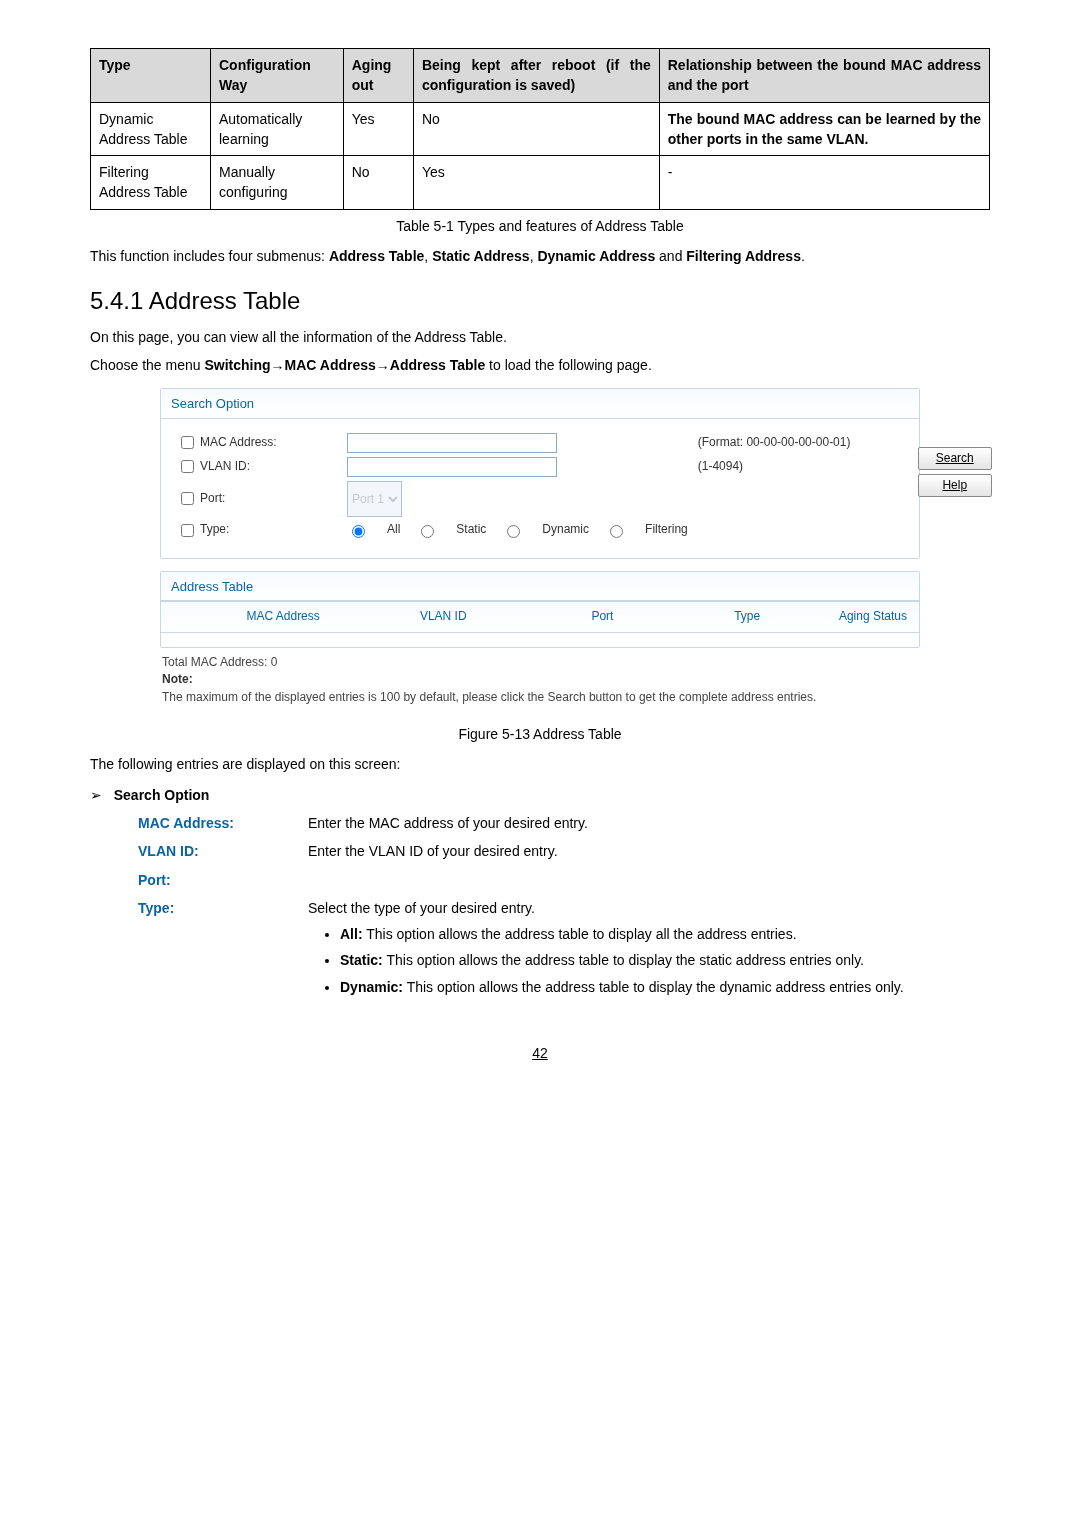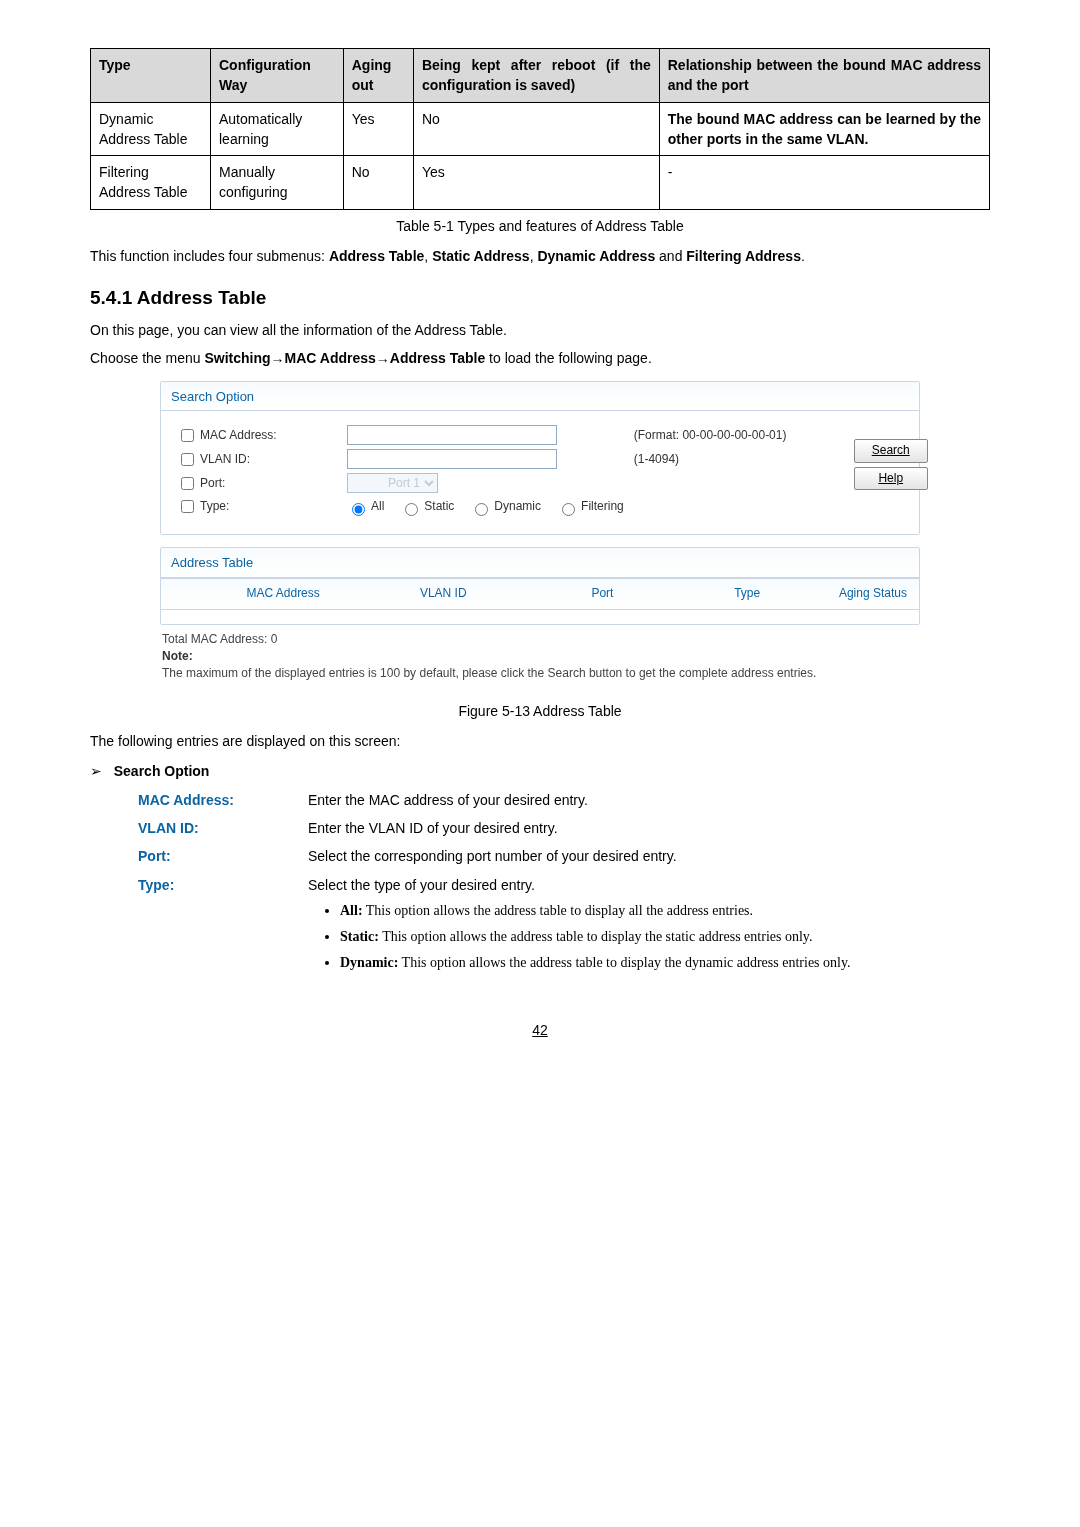--- a/index.html
+++ b/index.html
@@ -30,22 +30,22 @@
   .caption {
     text-align: center;
     margin: 6px 0 10px 0;
     font-size: 14px;
   }
   .para {
     margin: 8px 0;
     text-align: justify;
   }
   h2.section {
-    font-size: 19px;
-    font-weight: bold;
+    font-size: 24px;
+    font-weight: normal;
     margin: 18px 0 8px 0;
   }
   .panel {
     margin: 12px auto;
     width: 760px;
     font-family: Tahoma, Arial, sans-serif;
     font-size: 12px;
   }
   .panel-title {
     color: #0a64a4;
@@ -104,22 +104,22 @@
     background: linear-gradient(#ffffff, #e4e4e4);
     border-radius: 2px;
     text-decoration: underline;
     cursor: pointer;
     margin-bottom: 4px;
     font-family: Tahoma, Arial, sans-serif;
   }
   .radio-set label {
     margin-right: 10px;
     display: inline-flex;
-    align-items: flex-end;
-    gap: 3px;
+    align-items: center;
+    gap: 19px;
     color: #333;
   }
   .tbl-head {
     display: flex;
     padding: 6px 12px;
     background: linear-gradient(#f7fbfe, #ffffff);
     color: #0a64a4;
     border-top: 1px solid #c8d6e5;
     border-bottom: 1px solid #c8d6e5;
     font-size: 12px;
@@ -152,21 +152,20 @@
     flex: 1;
   }
   .def-bullets {
     list-style: disc;
     margin: 6px 0 6px 32px;
     padding: 0;
   }
   .def-bullets li {
     margin: 6px 0;
     text-align: justify;
-    font-family: Liberation Serif, serif;
   }
   .arrow-head {
     display: flex;
     align-items: center;
     margin: 10px 0 6px 0;
   }
   .arrow-head .sym {
     margin-right: 12px;
   }
   .arrow-head .label {
@@ -182,22 +181,21 @@
     border: 1px solid #8ea9c1;
     height: 18px;
     padding: 0 4px;
     font-size: 12px;
   }
   select.sel {
     border: 1px solid #8ea9c1;
     background: #eef3f8;
     color: #a7b5c4;
     font-size: 12px;
-    height: 20px;
-    padding-left: 36px;
+    height: 36px;
   }
 </style>
 </head>
 <body>
 
 <table class="main-table">
   <thead>
     <tr>
       <th>Type</th>
       <th>Configuration Way</th>
@@ -347,21 +345,20 @@
   <div class="def-row">
     <div class="def-label c-color">MAC Address:</div>
     <div class="def-text">Enter the MAC address of your desired entry.</div>
   </div>
   <div class="def-row">
     <div class="def-label c-color">VLAN ID:</div>
     <div class="def-text">Enter the VLAN ID of your desired entry.</div>
   </div>
   <div class="def-row">
     <div class="def-label c-color">Port:</div>
-    <div class="def-text">Select the corresponding port number of your desired entry.</div>
   </div>
   <div class="def-row">
     <div class="def-label c-color">Type:</div>
     <div class="def-text">
       <div>Select the type of your desired entry.</div>
       <ul class="def-bullets">
         <li><b>All:</b><span> This option allows the address table to display all the address entries.</span></li>
         <li><b>Static:</b><span> This option allows the address table to display the static address entries only.</span></li>
         <li><b>Dynamic:</b><span> This option allows the address table to display the dynamic address entries only.</span></li>
       </ul>

